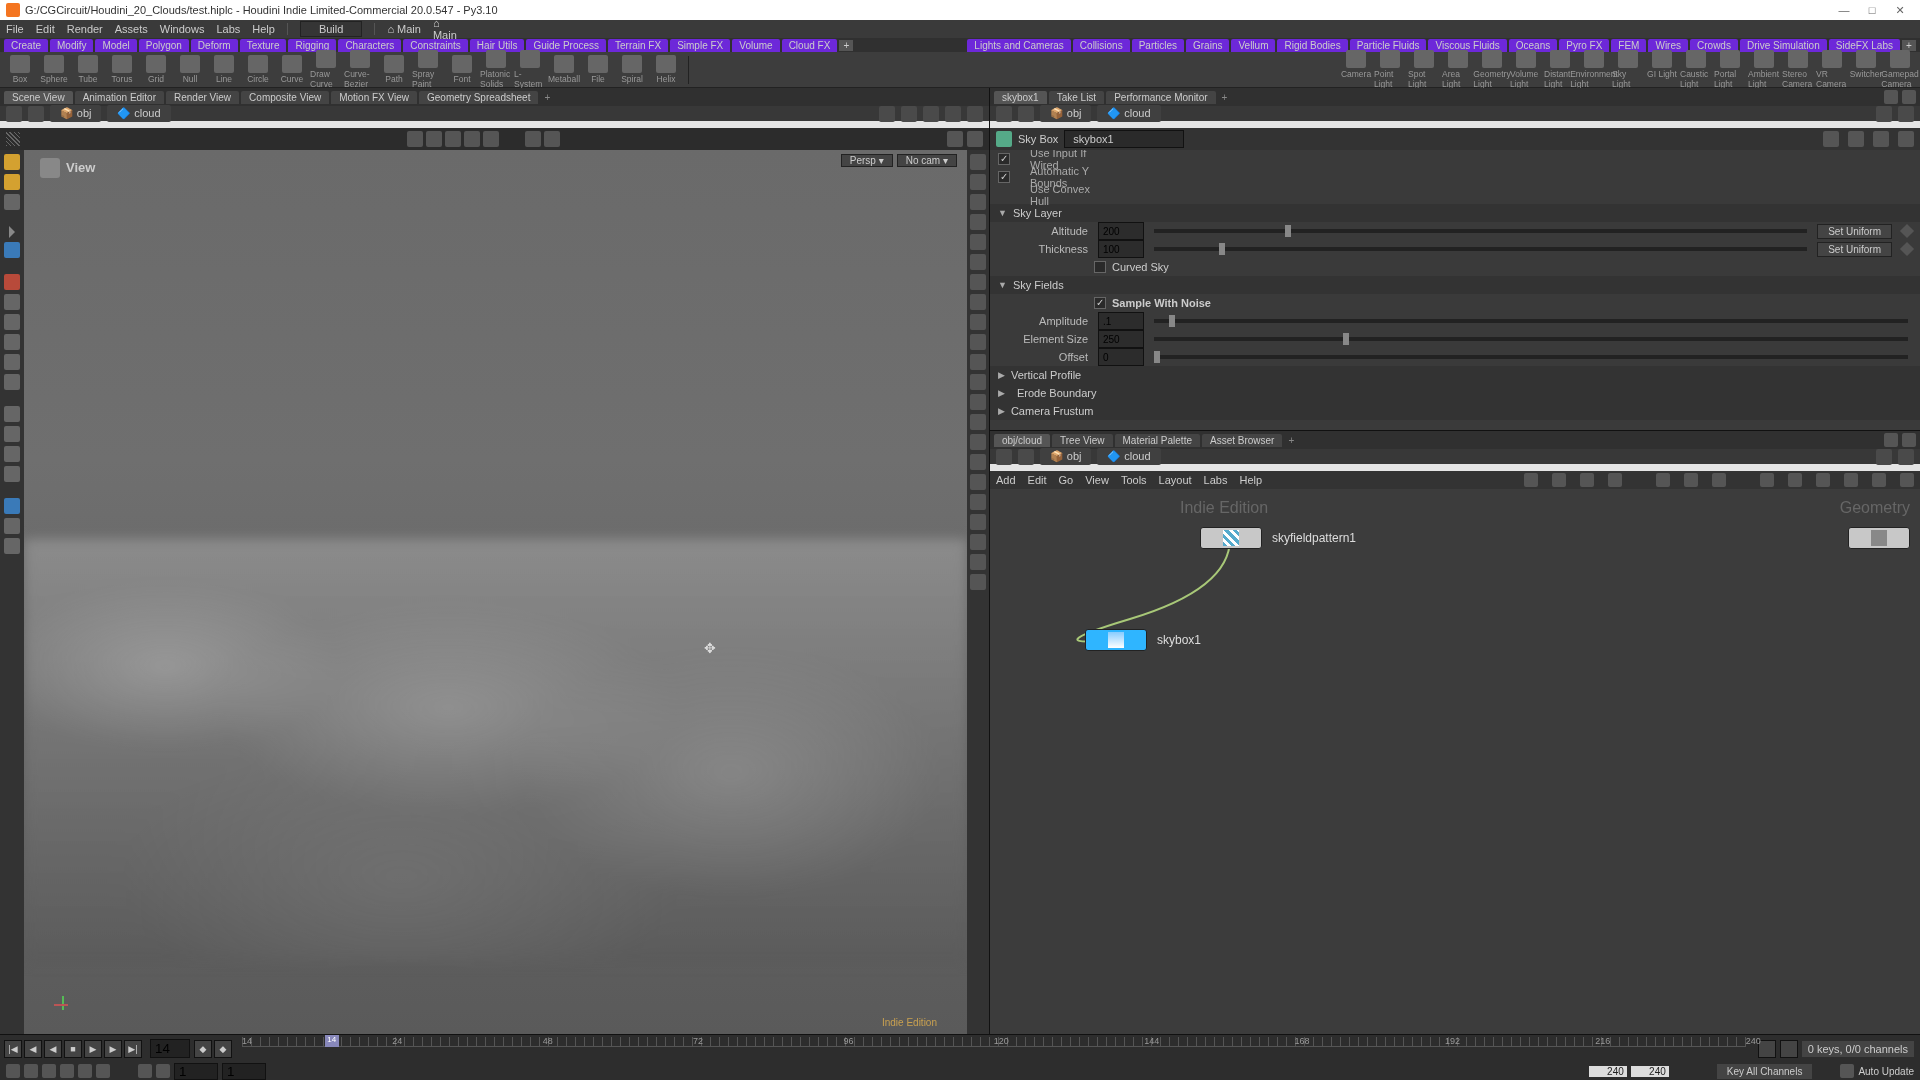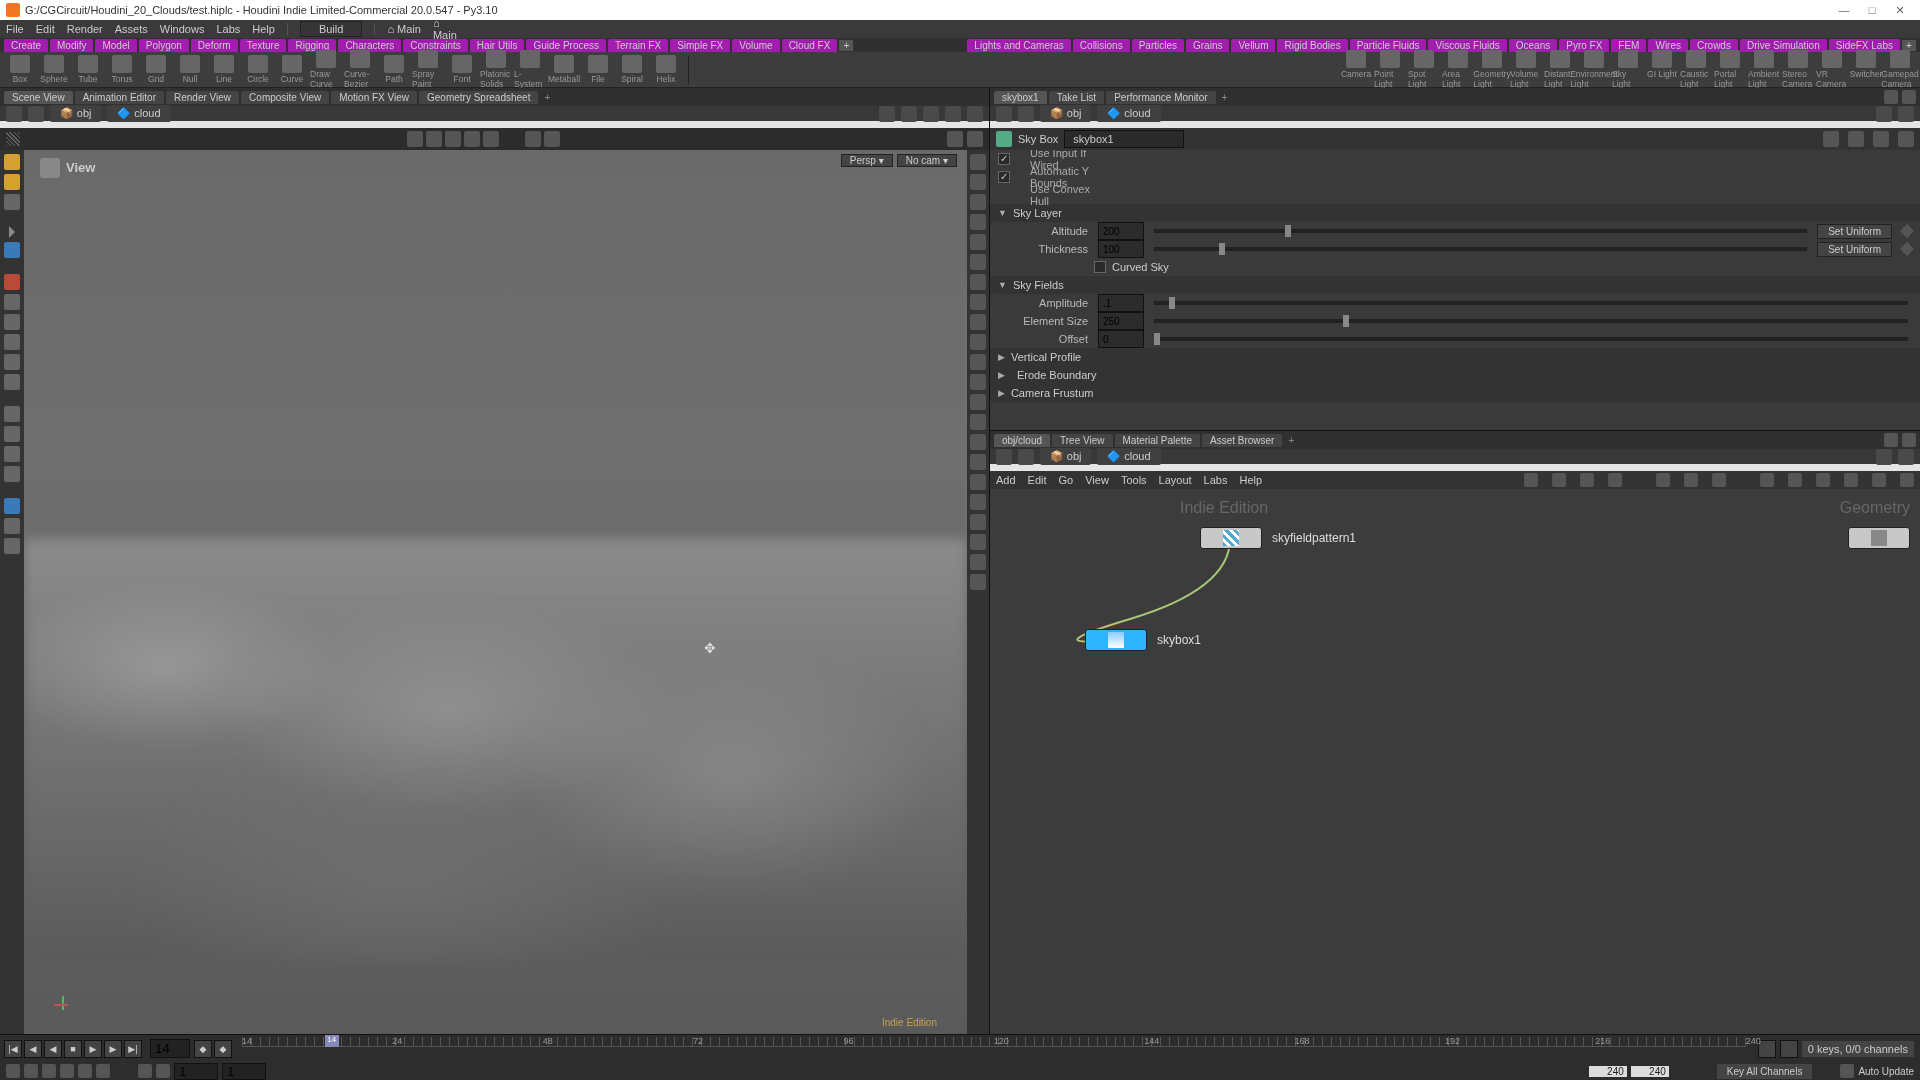--- a/index.html
+++ b/index.html
@@ -13,21 +13,21 @@
 
 
 .menubar { height:18px; background:#3a3a3a; display:flex; align-items:center; padding:0 6px; gap:12px; font-size:11px; }
 .menubar .item { cursor:default; }
 .menubar .divider { width:1px; height:12px; background:#555; }
 .menubar .build { background:#353535; padding:1px 18px; border:1px solid #222; }
 .menubar .right { margin-left:auto; }
 
 
 .shelftabs { height:14px; background:#303030; display:flex; align-items:center; font-size:10px; padding:0 4px; gap:2px; }
-.shelftabs .t { background:#a21caf; padding:1px 7px; border-radius:2px 2px 0 0; white-space:nowrap; }
+.shelftabs .t { background:#6d28d9; padding:1px 7px; border-radius:2px 2px 0 0; white-space:nowrap; }
 .shelftabs .plus { background:#555; width:14px; text-align:center; }
 
 
 .shelf { height:36px; background:#3d3d3d; display:flex; align-items:center; padding:0 4px; gap:2px; border-bottom:1px solid #222; }
 .shelf .tool { display:flex; flex-direction:column; align-items:center; width:32px; font-size:8.5px; color:#999; }
 .shelf .tool .ic { width:20px; height:18px; background:#666; border-radius:2px; margin-bottom:1px; }
 .shelf .gap { width:1px; height:28px; background:#222; margin:0 4px; }
 .shelf .rightset { margin-left:auto; display:flex; gap:2px; }
 
 
@@ -534,20 +534,25 @@
       <div class="parmrow">
           <div style="width:90px"></div>
           <div class="chk"></div>
           <span>Curved Sky</span>
         </div>
       <div class="parmgroup">
           <span class="arr">▼</span>
           <span>Sky Fields</span>
         </div>
       <div class="parmrow">
+          <div style="width:90px"></div>
+          <div class="chk on"></div>
+          <b><span>Sample With Noise</span></b>
+        </div>
+      <div class="parmrow">
         <span class="label">Amplitude</span>
         <input class="val" value=".1" style="">
         <div class="slider">
             <div class="thumb" style="left:2%"></div>
           </div>
       </div>
       <div class="parmrow">
         <span class="label">Element Size</span>
         <input class="val" value="250" style="">
         <div class="slider">

